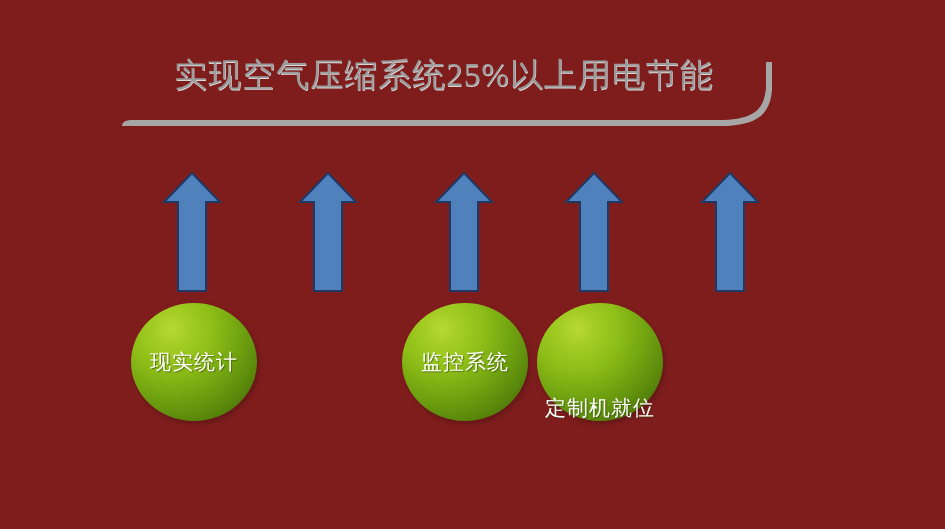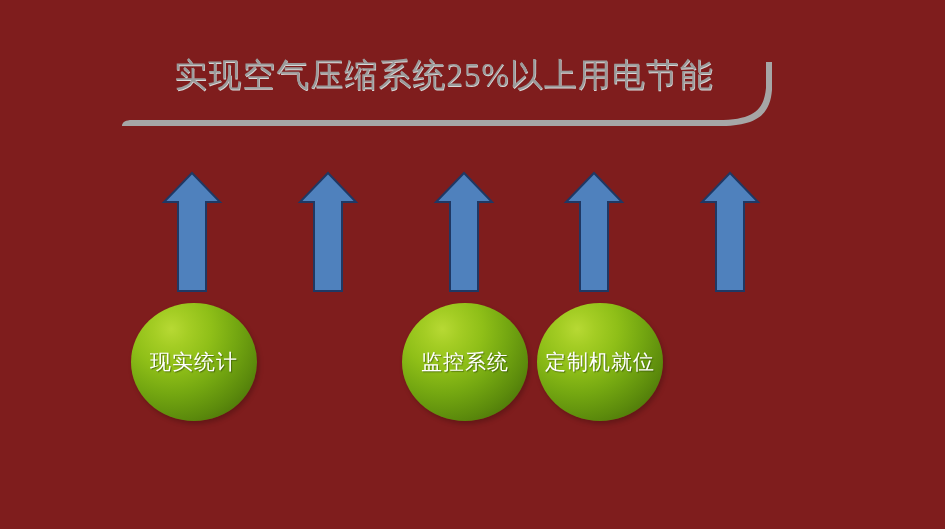--- a/index.html
+++ b/index.html
@@ -138,18 +138,18 @@
 
   <div class="node" style="left:131px; top:303px;align-items:center;">
     <span class="node-label">现实统计</span>
   </div>
 
 
   <div class="node" style="left:402px; top:303px;">
     <span class="node-label">监控系统</span>
   </div>
 
-  <div class="node" style="left:537px; top:303px;">
+  <div class="node" style="left:537px; top:303px;align-items:flex-end;">
     <span class="node-label">定制机就位</span>
   </div>
 
 
 </div>
 
 </body></html>

